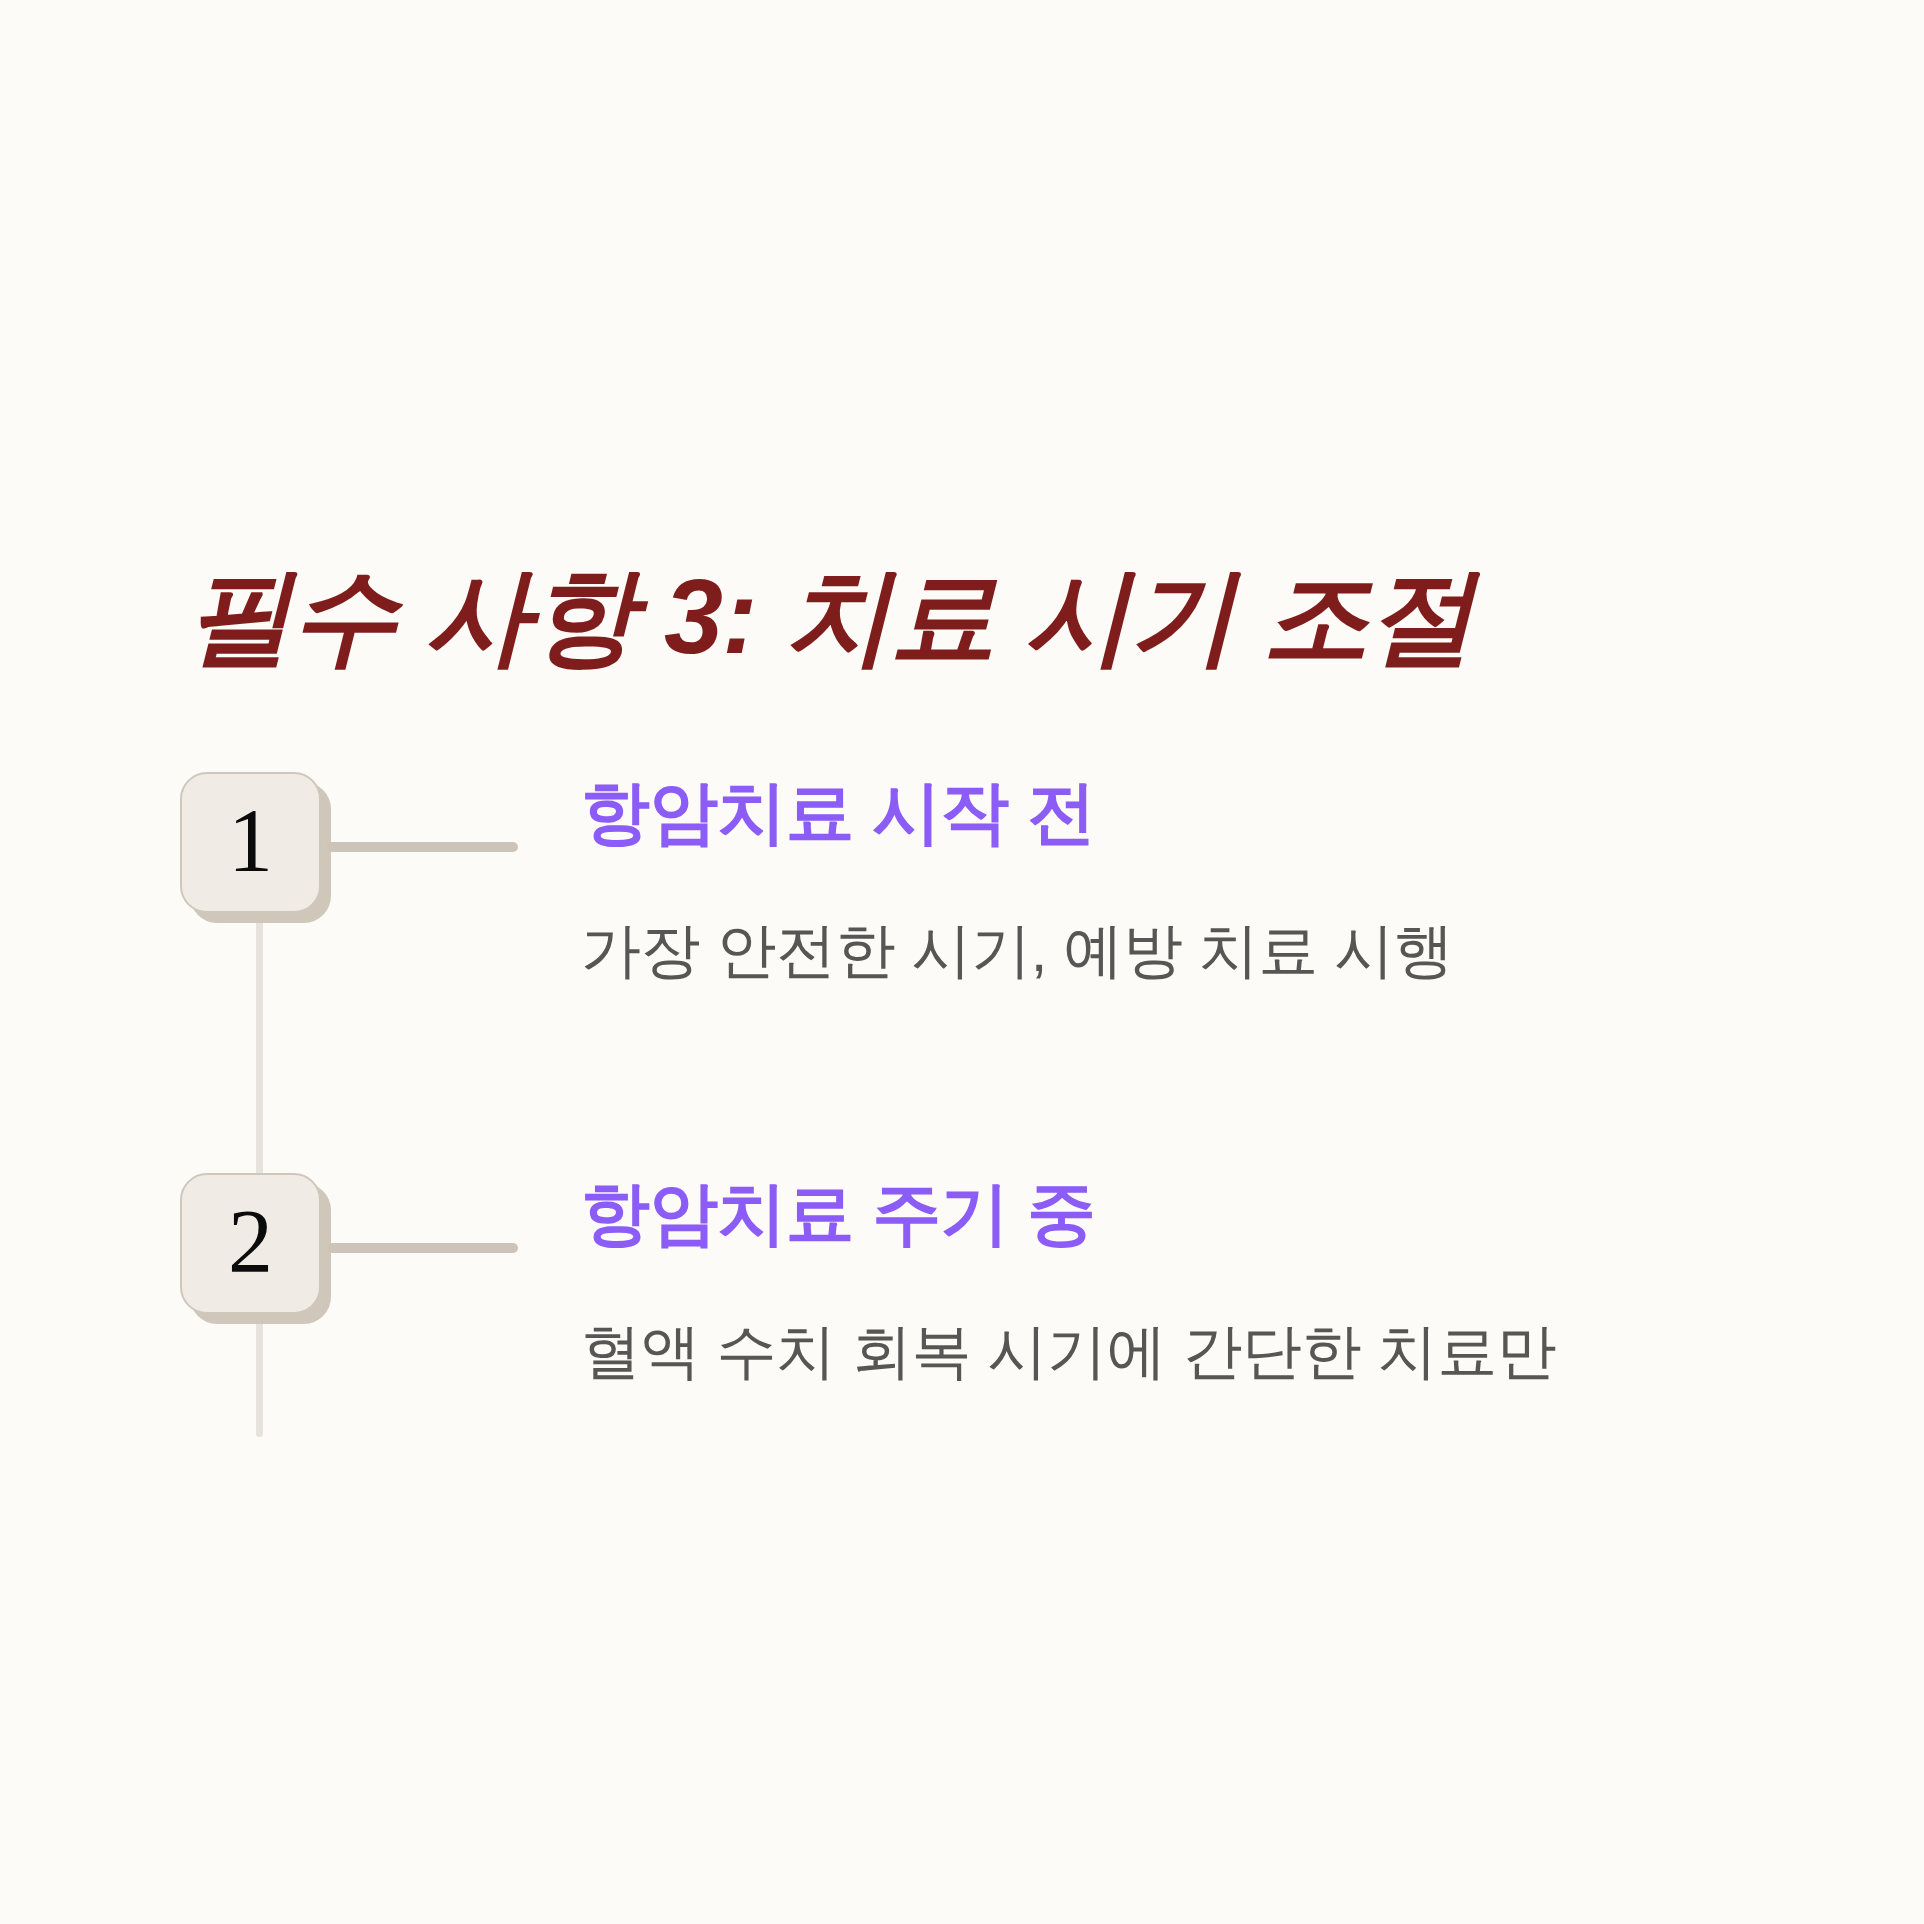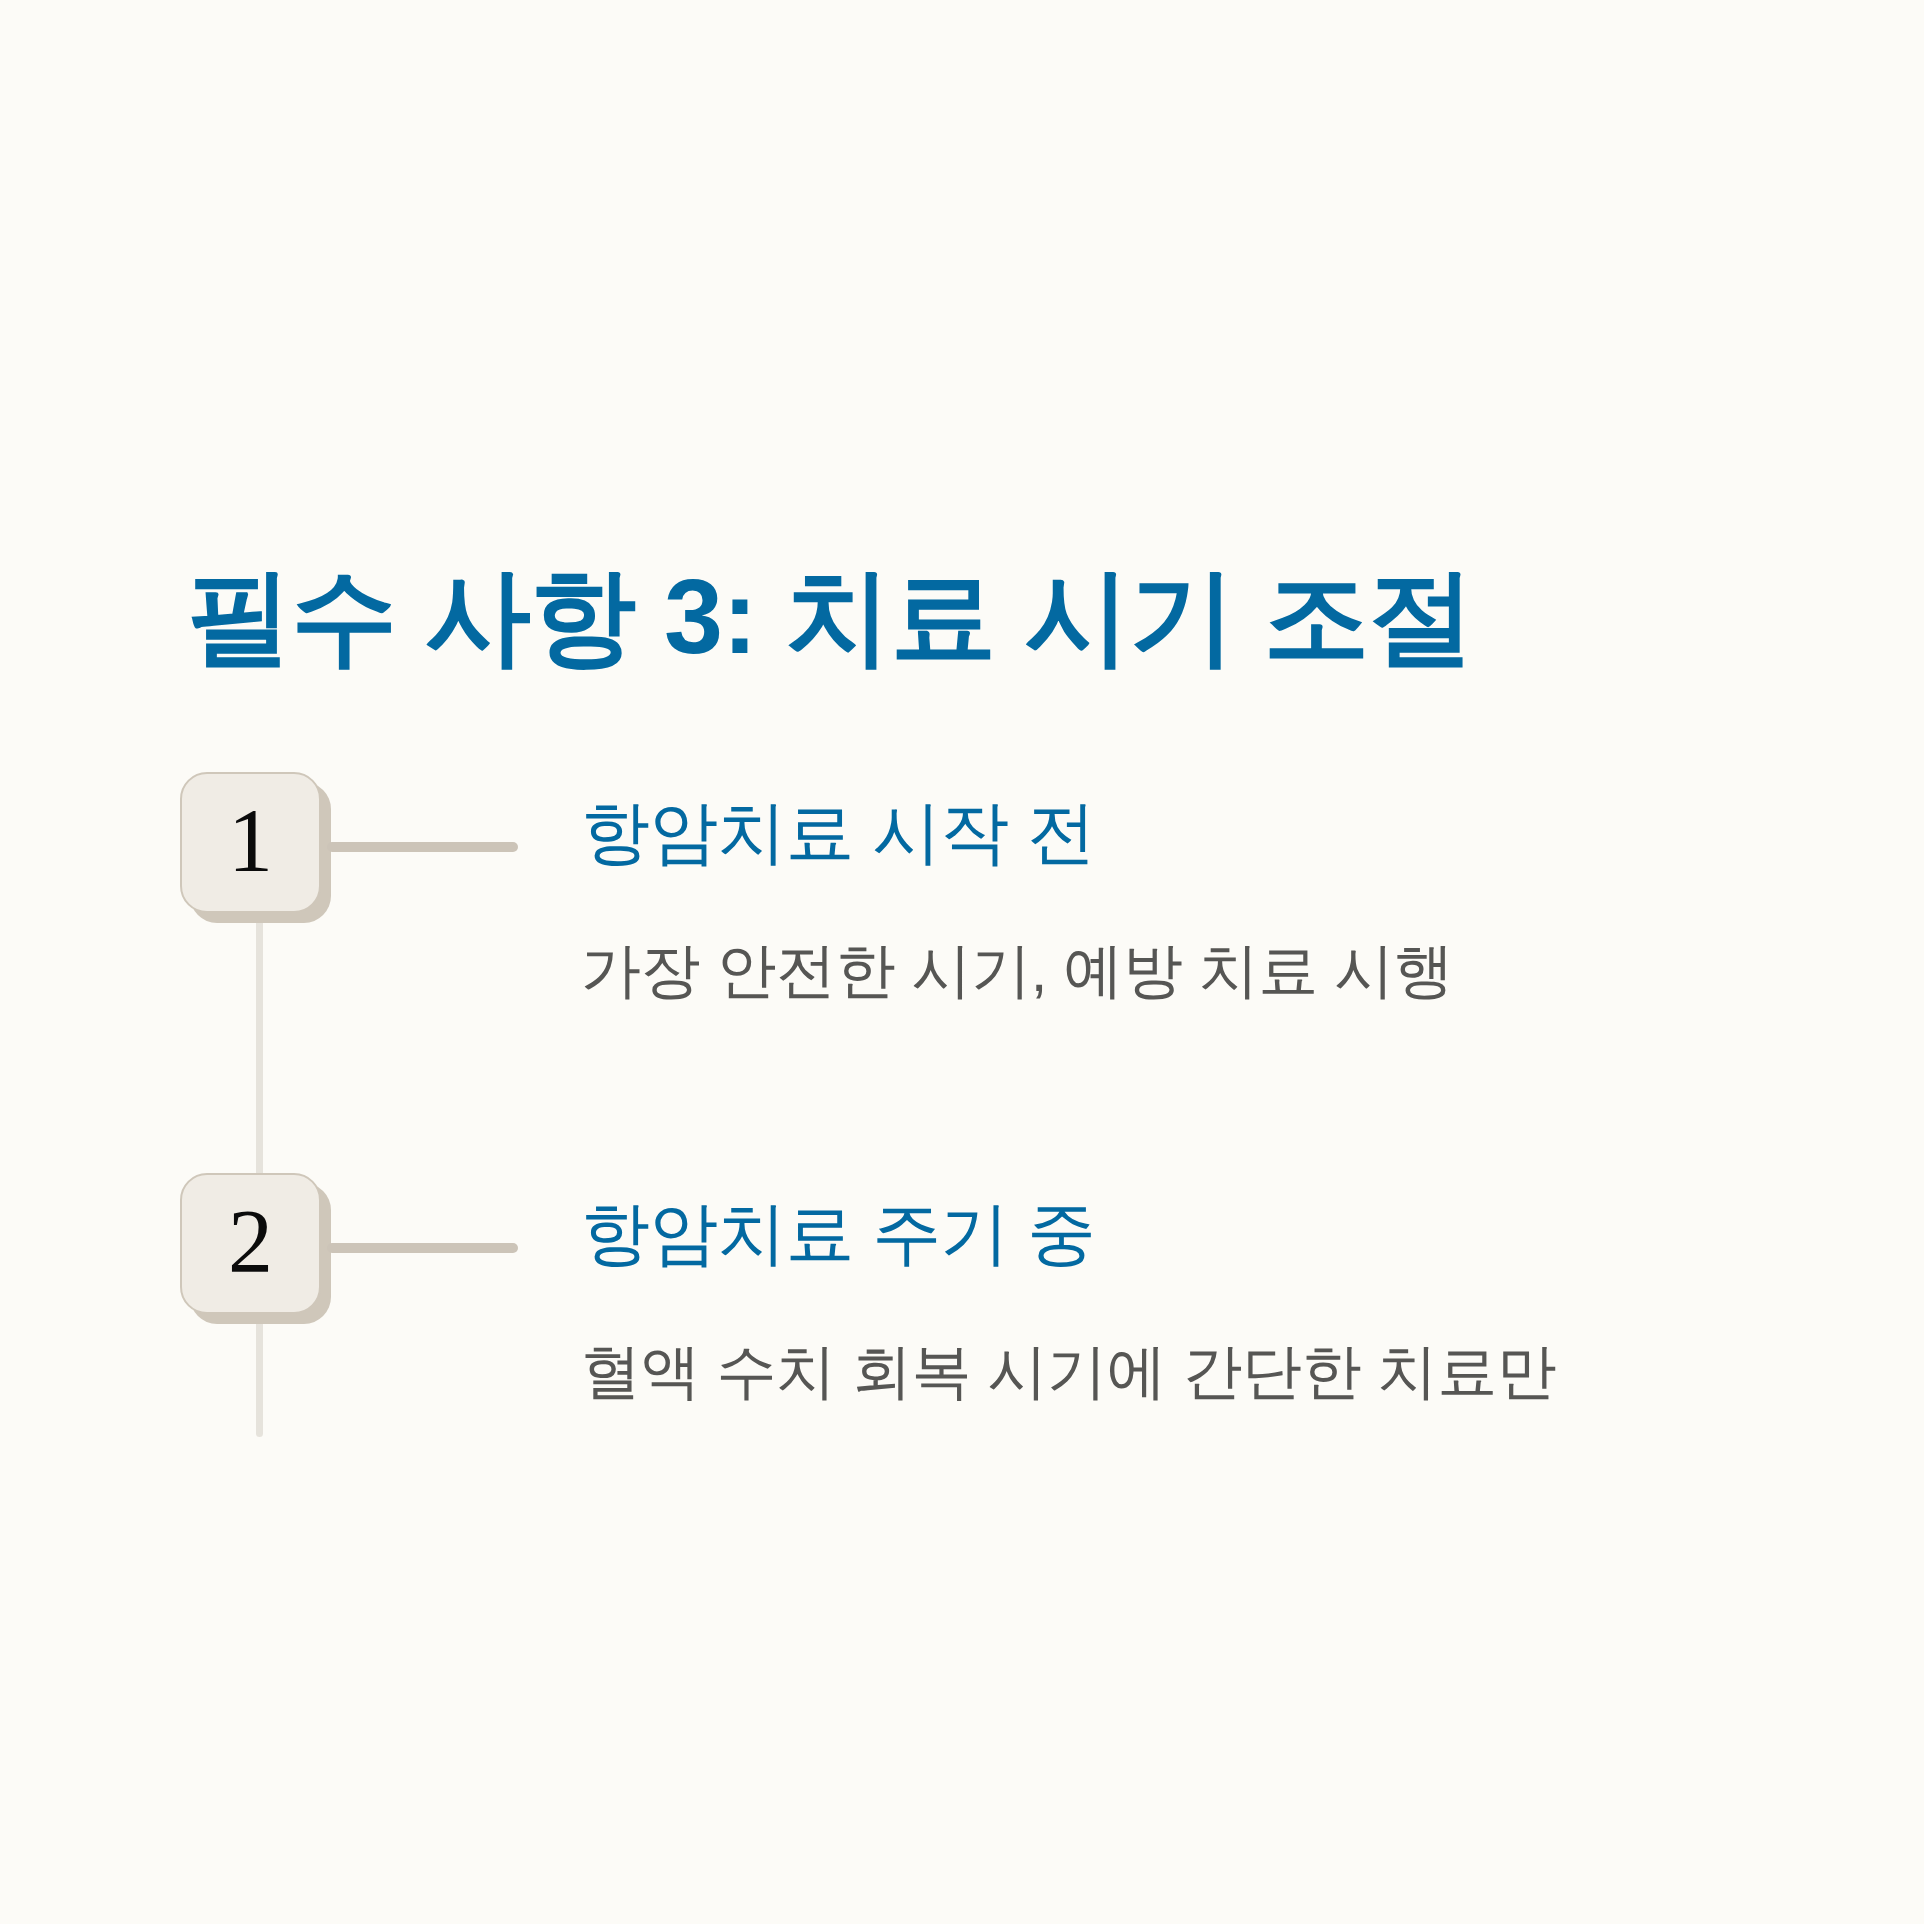--- a/index.html
+++ b/index.html
@@ -26,22 +26,23 @@
   
   .page-title {
     position: absolute;
     left: 186px;
     top: 478px;
     width: 1604px;
     font-size: 106px;
     line-height: 1.28;
     font-weight: 700;
     letter-spacing: -0.8px;
-    color: #0369a1;
+    color: #7f1d1d;
     white-space: nowrap;
+    font-style: italic;
   }
 
   
   .timeline {
     position: absolute;
     left: 0;
     top: 0;
     width: 1925px;
     height: 1925px;
   }
@@ -123,25 +124,24 @@
   .tl-content {
     position: absolute;
     left: 581px;
     top: 0;
     width: 1203px;
   }
 
   .tl-heading {
     font-size: 69px;
     line-height: 1.2;
-    font-weight: 400;
+    font-weight: 700;
     letter-spacing: -0.8px;
-    color: #0369a1;
+    color: #8b5cf6;
     white-space: nowrap;
-    margin-top: 20px;
   }
 
   .tl-desc {
     margin-top: 58px;
     font-size: 60px;
     line-height: 1.25;
     font-weight: 400;
     letter-spacing: -0.4px;
     color: #565654;
     white-space: nowrap;

